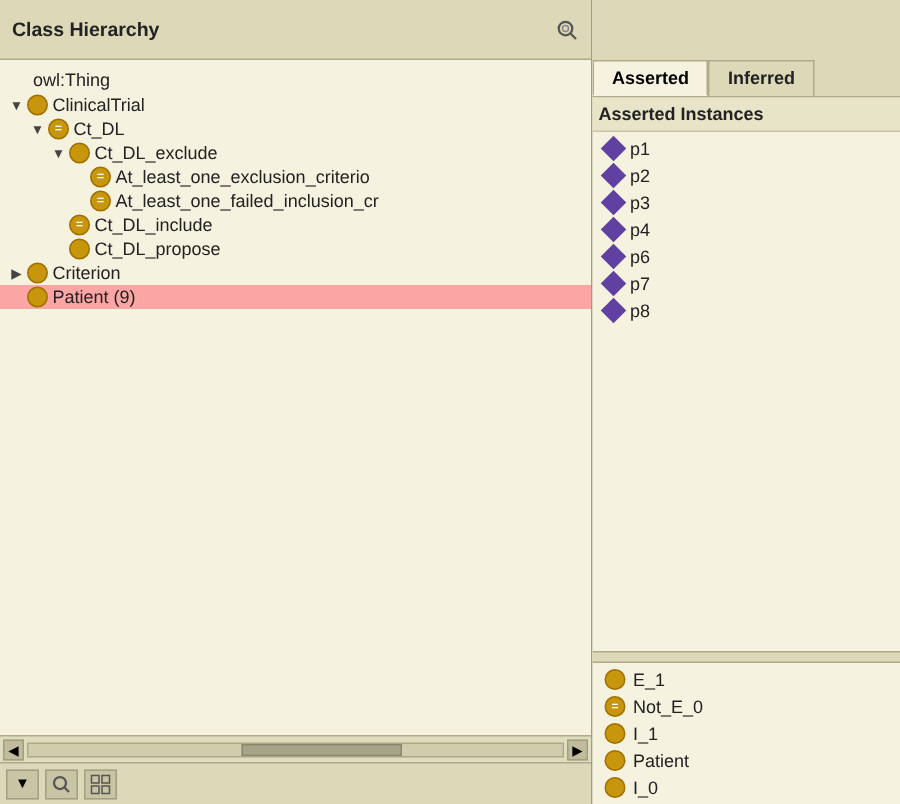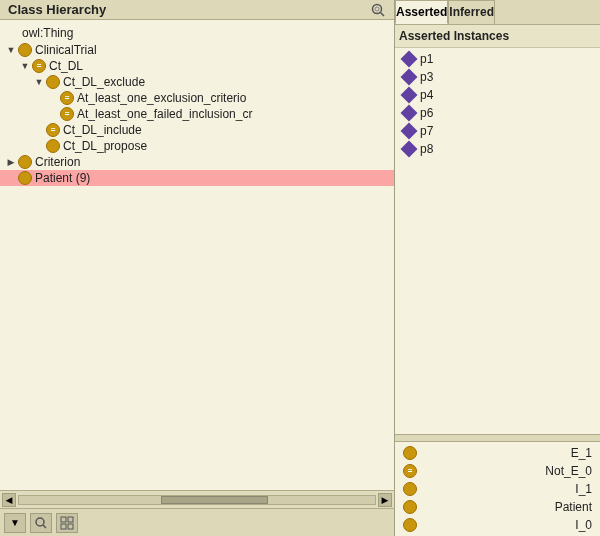--- a/index.html
+++ b/index.html
@@ -30,21 +30,21 @@
       overflow: hidden;
     }
 
     .left-header {
       background: #ddd8b8;
       padding: 4px 8px;
       display: flex;
       align-items: center;
       justify-content: space-between;
       border-bottom: 1px solid #b0aa88;
-      height: 20px;
+      height: 40px;
     }
 
     .left-header-title {
       font-size: 13px;
       font-weight: bold;
       color: #222;
     }
 
     .header-icon {
       width: 16px;
@@ -201,28 +201,29 @@
       overflow: hidden;
     }
 
     .tabs-row {
       display: flex;
       background: #ddd8b8;
       border-bottom: 1px solid #b0aa88;
     }
 
     .tab {
-      padding: 4px 0;
+      padding: 4px 12px;
       font-size: 12px;
       font-weight: bold;
       cursor: pointer;
       border: 1px solid #b0aa88;
       border-bottom: none;
       background: #ddd8b8;
       color: #222;
+      margin-top: 40px;
     }
 
     .tab.active {
       background: #f5f2e0;
       border-bottom: 1px solid #f5f2e0;
       color: #000;
     }
 
     .section-header {
       font-size: 12px;
@@ -280,21 +281,20 @@
     .types-list {
       overflow-y: auto;
       padding: 2px 0;
     }
 
     .type-item {
       display: flex;
       align-items: center;
       padding: 2px 8px;
       cursor: pointer;
-      justify-content: space-between;
     }
 
     
     .owl-thing {
       display: flex;
       align-items: center;
       padding: 2px 4px;
     }
   </style>
 </head>
@@ -429,20 +429,24 @@
     <div class="section-header">Asserted Instances</div>
 
     <div class="instances-list">
 
       <div class="instance-item">
         <div class="diamond-icon"></div>
         <span class="instance-label">p1</span>
       </div>
       <div class="instance-item">
         <div class="diamond-icon"></div>
+        <span class="instance-label">p2</span>
+      </div>
+      <div class="instance-item">
+        <div class="diamond-icon"></div>
         <span class="instance-label">p3</span>
       </div>
       <div class="instance-item">
         <div class="diamond-icon"></div>
         <span class="instance-label">p4</span>
       </div>
       <div class="instance-item">
         <div class="diamond-icon"></div>
         <span class="instance-label">p6</span>
       </div>

